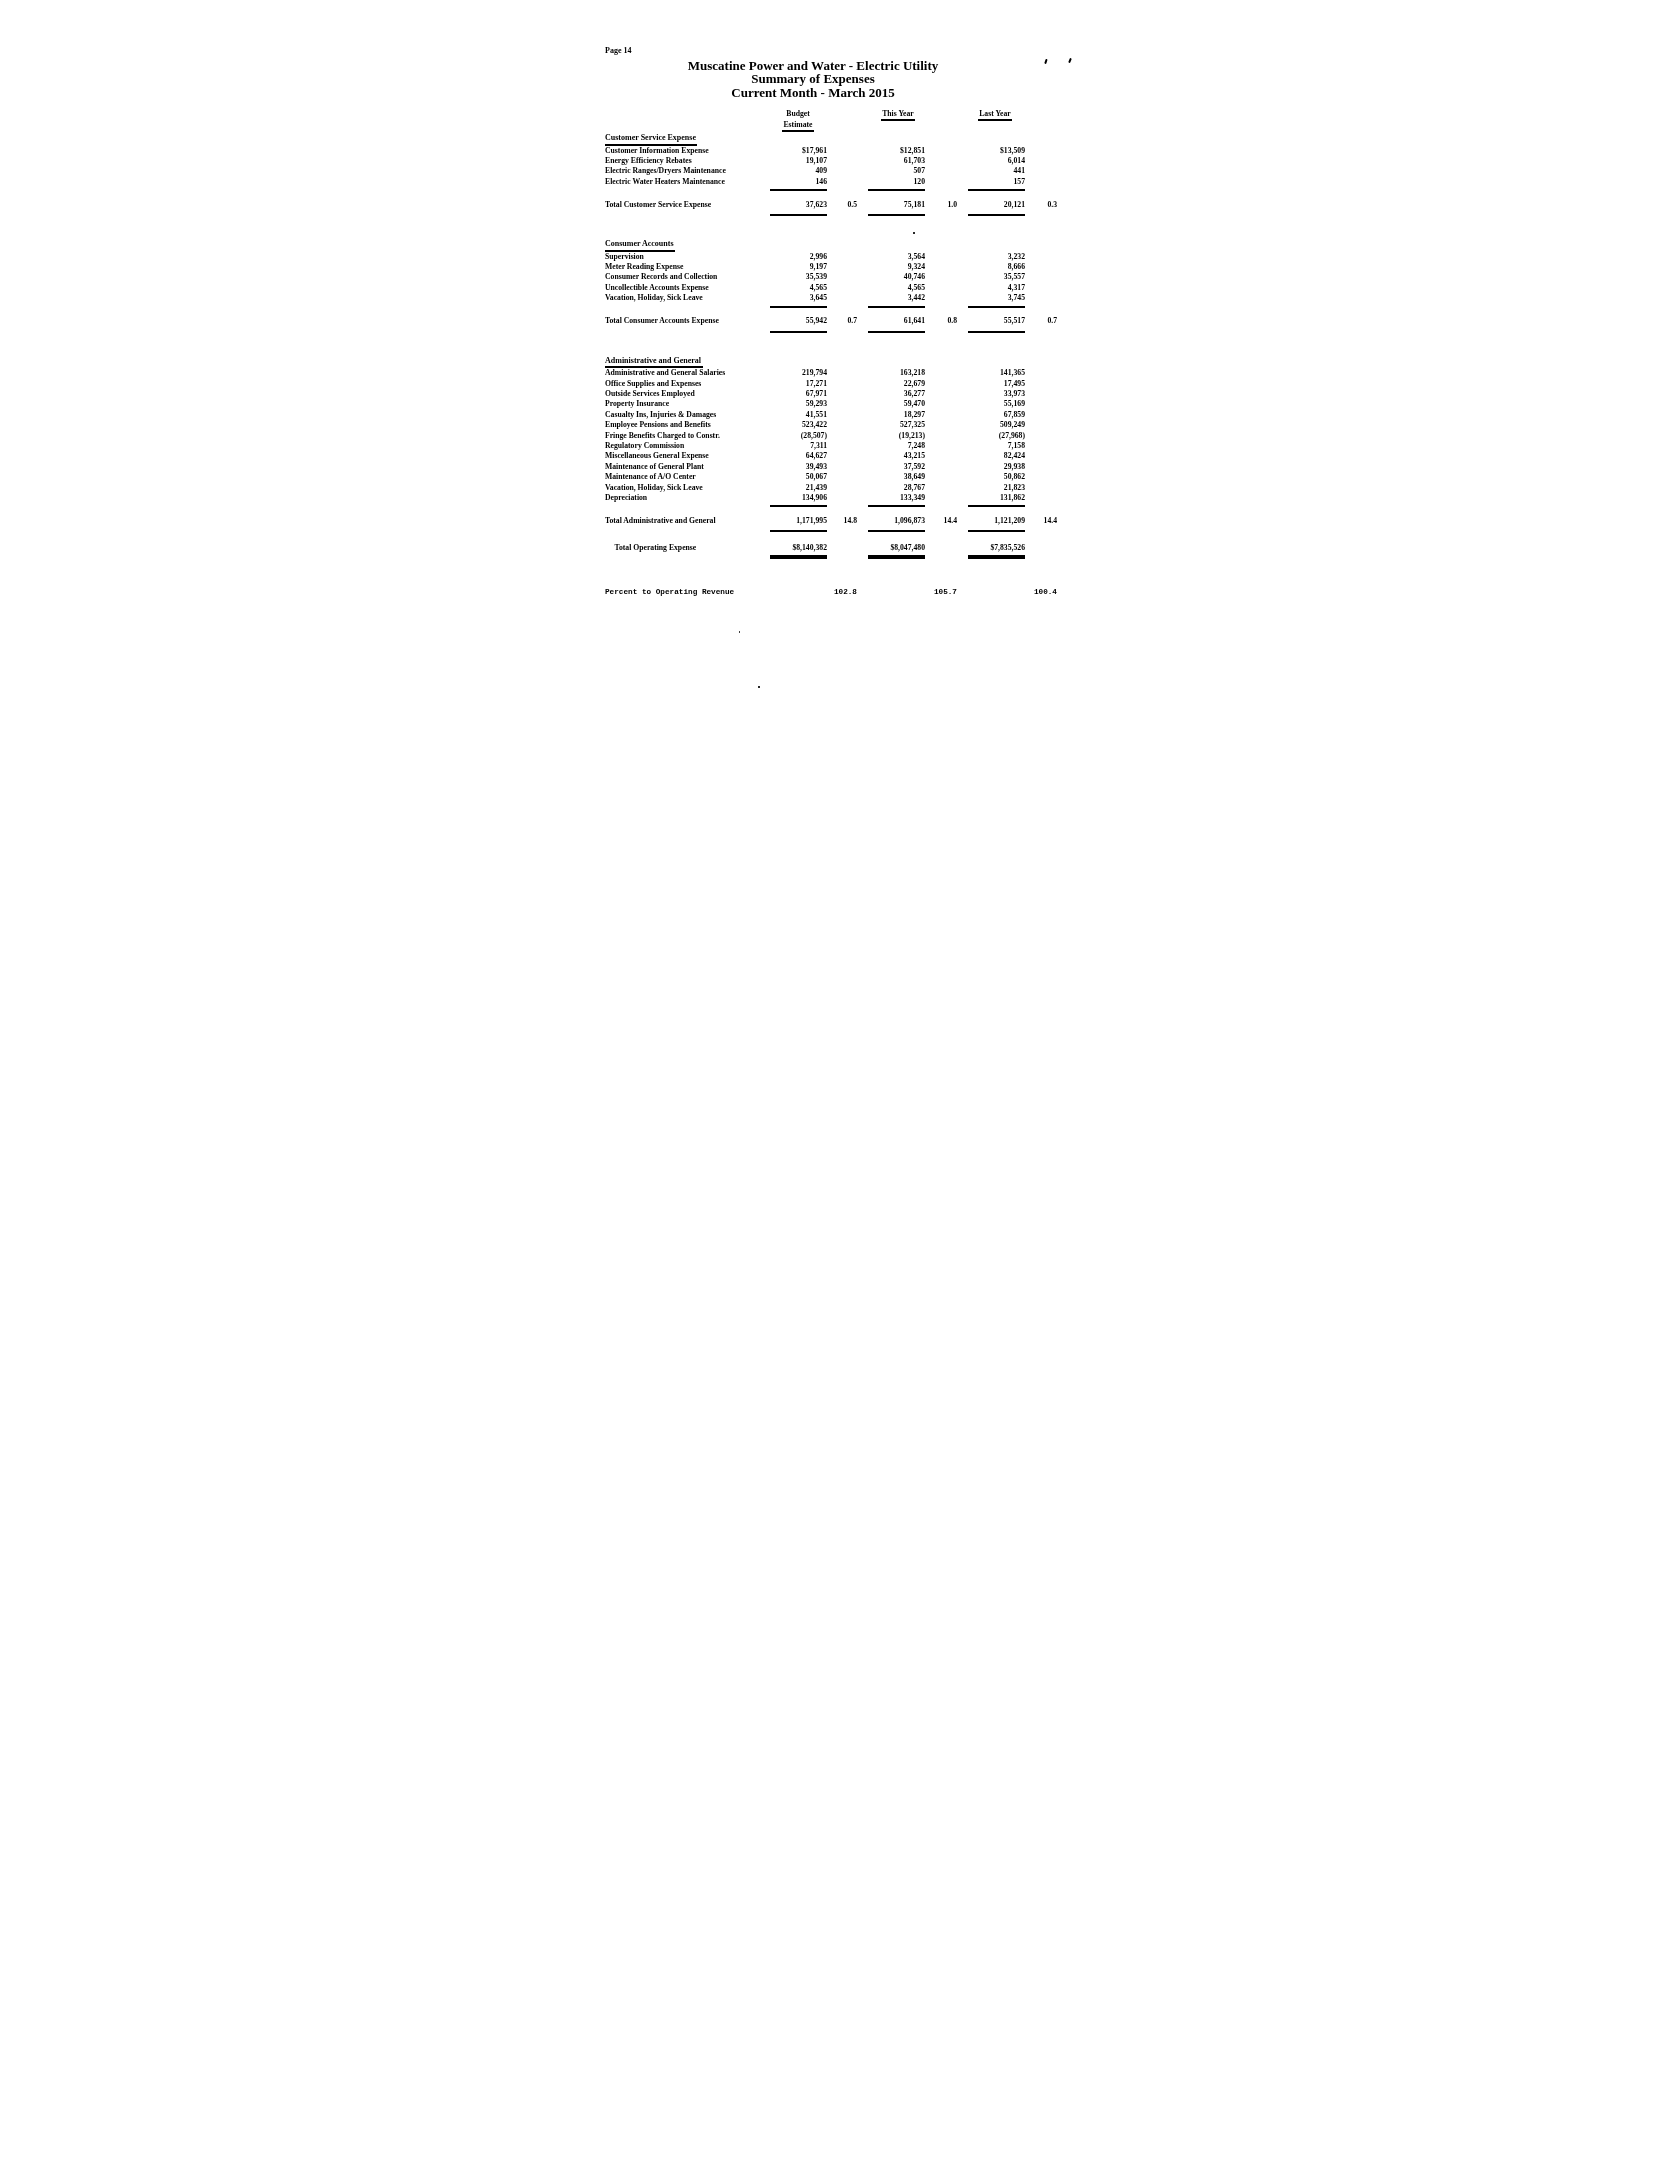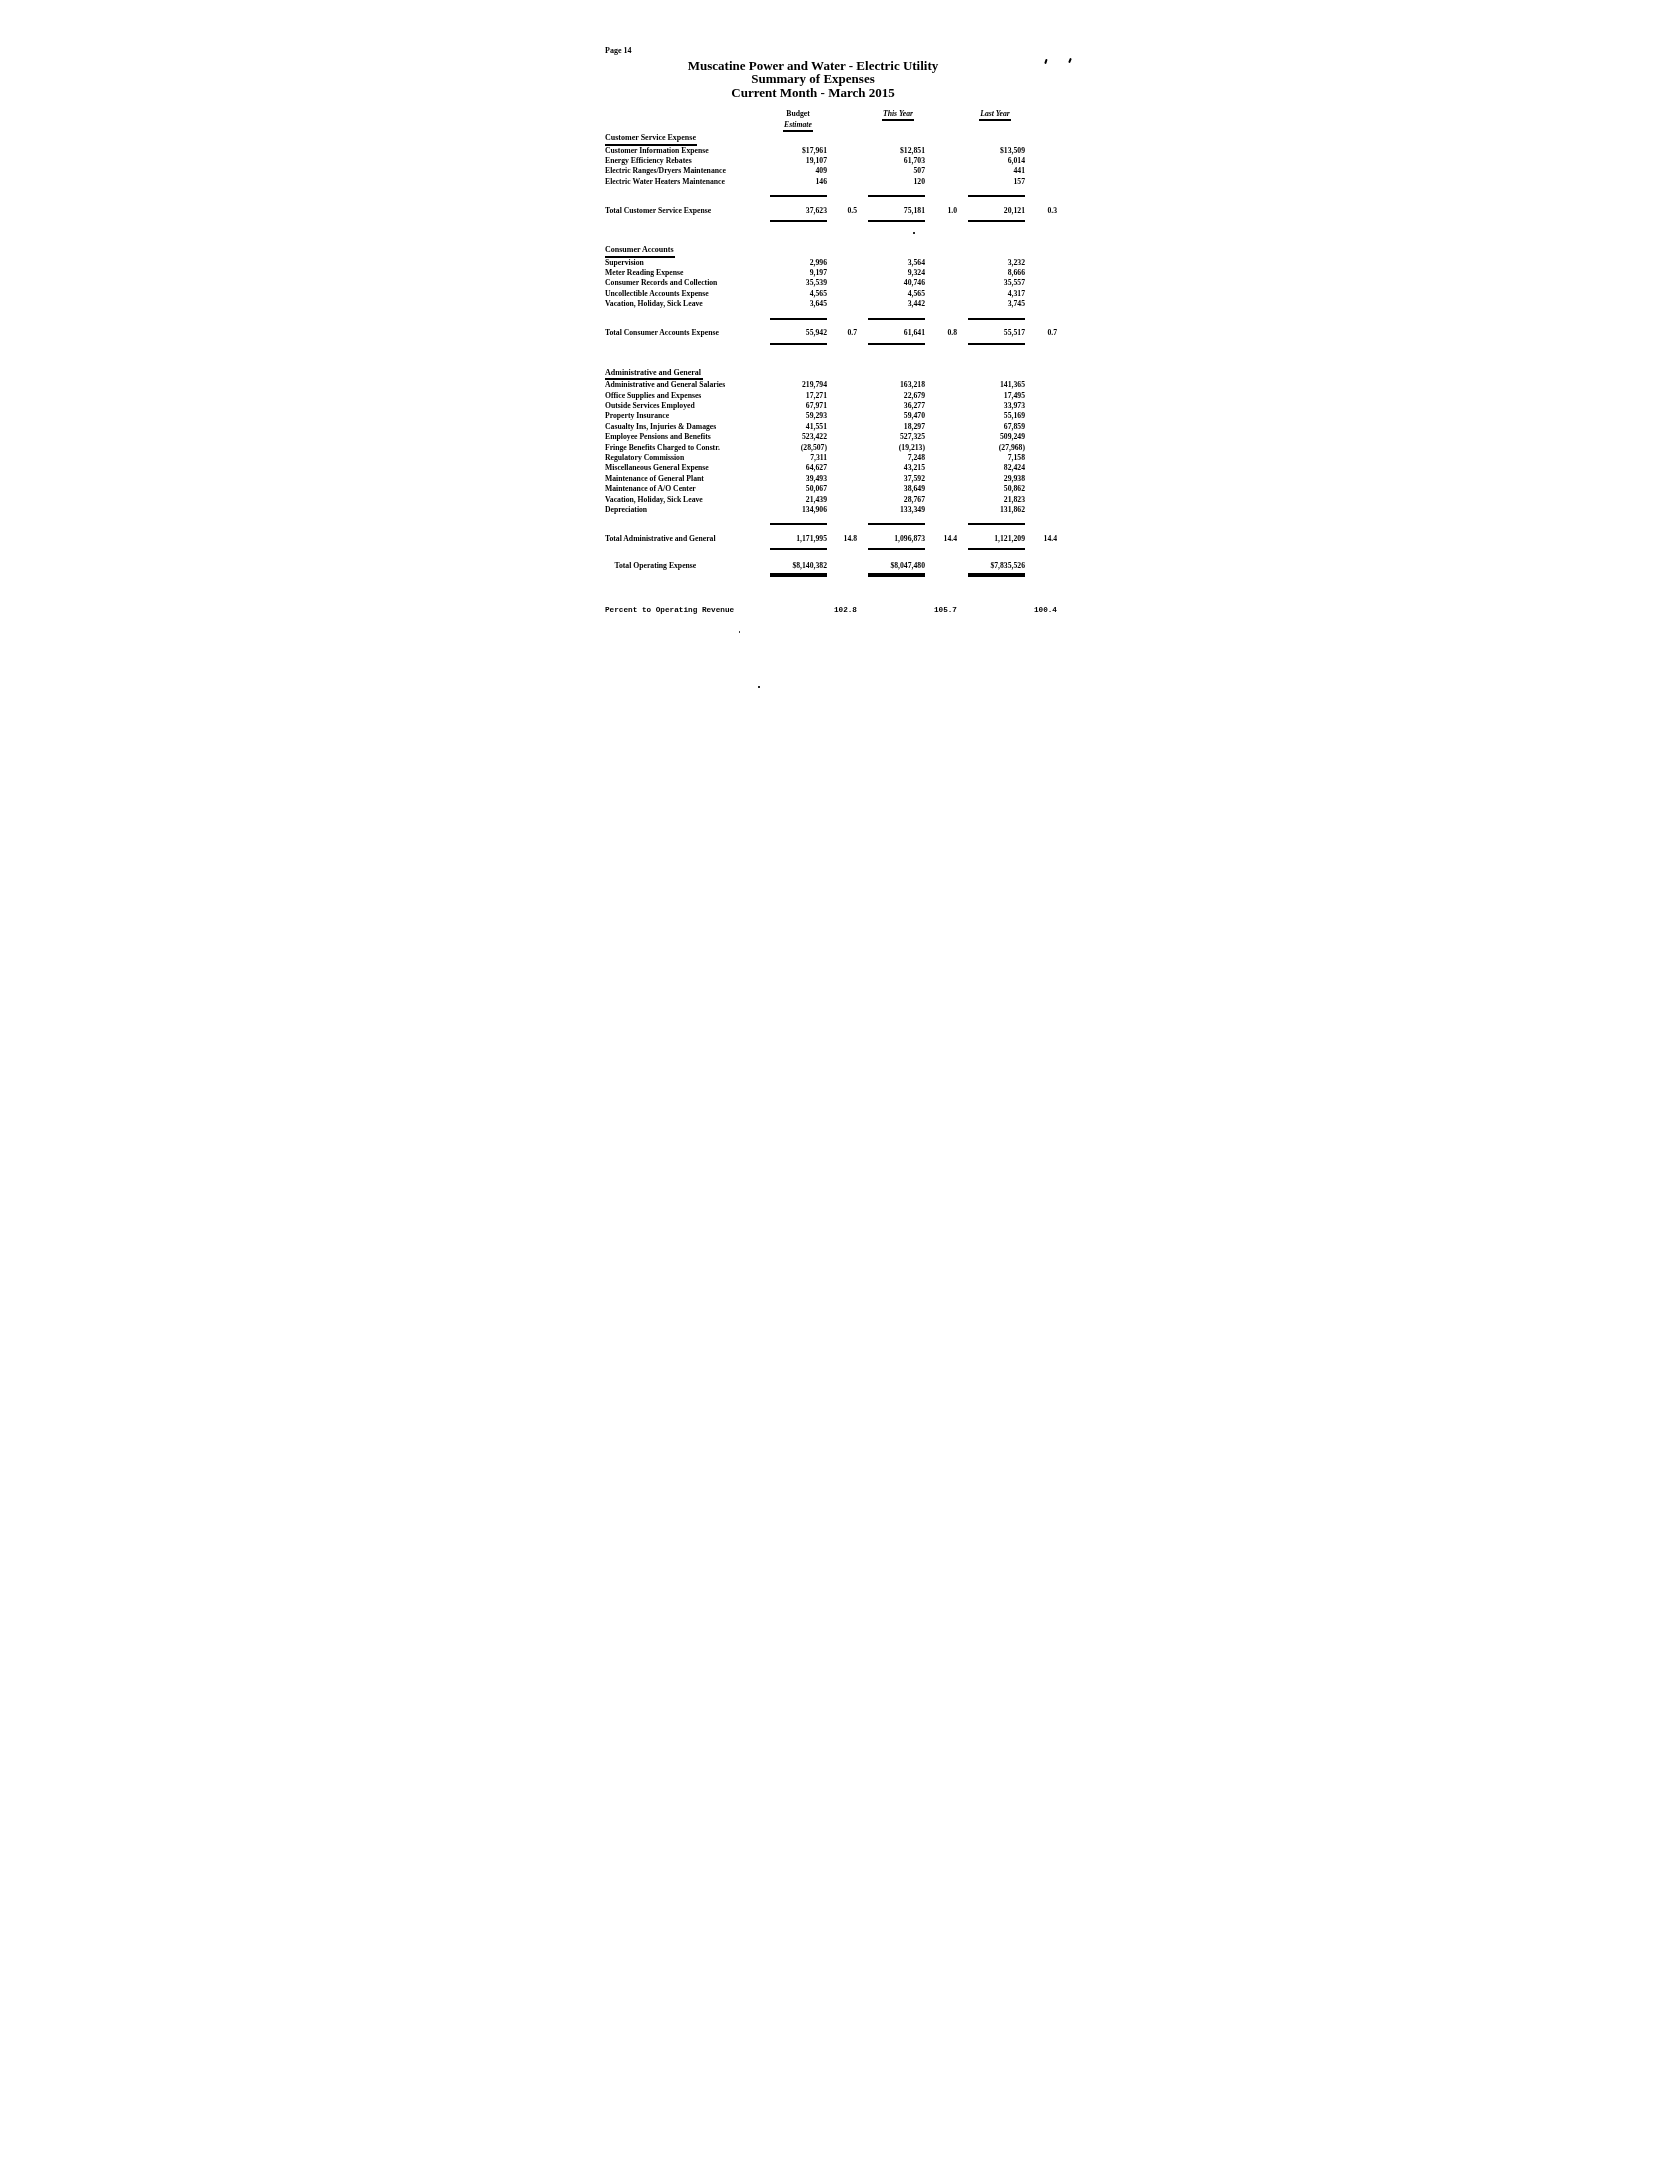--- a/index.html
+++ b/index.html
@@ -45,21 +45,20 @@
   }
 
   .colhead { margin-top: 8.5px; line-height: 11px; }
   .colhead .ch-budget { grid-column: 2; text-align: center; }
   .colhead .ch-this   { grid-column: 4; text-align: center; transform: translateX(7px); }
   .colhead .ch-last   { grid-column: 6; text-align: center; transform: translateX(4px); }
   .hu {
     display: inline-block;
     border-bottom: 2px solid #000;
     padding: 0 1.5px 0.5px 1.5px;
-    font-style: italic;
   }
 
   .section { margin-top: 22px; }
   .section:first-child { margin-top: 0; }
   .section-heading { margin-left: 46px; font-size: 8px; line-height: 11px; }
   .section-heading .hd {
     display: inline-block;
     border-bottom: 2.5px solid #000;
     padding: 0 1.5px 0.5px 0;
   }
@@ -75,21 +74,21 @@
 
   .amt {
     display: inline-block;
     min-width: 57px;
     text-align: right;
   }
 
   
   .row.ruled .amt {
     border-bottom: 2px solid #000;
-    padding-bottom: 8px;
+    padding-bottom: 2px;
   }
   
   .row.total-row { margin-top: 8.5px; }
   .row.total-row .amt {
     border-bottom: 2.5px solid #000;
     padding-bottom: 4px;
   }
   
   .row.double-rule { margin-top: 10.4px; }
   .row.double-rule .amt {

